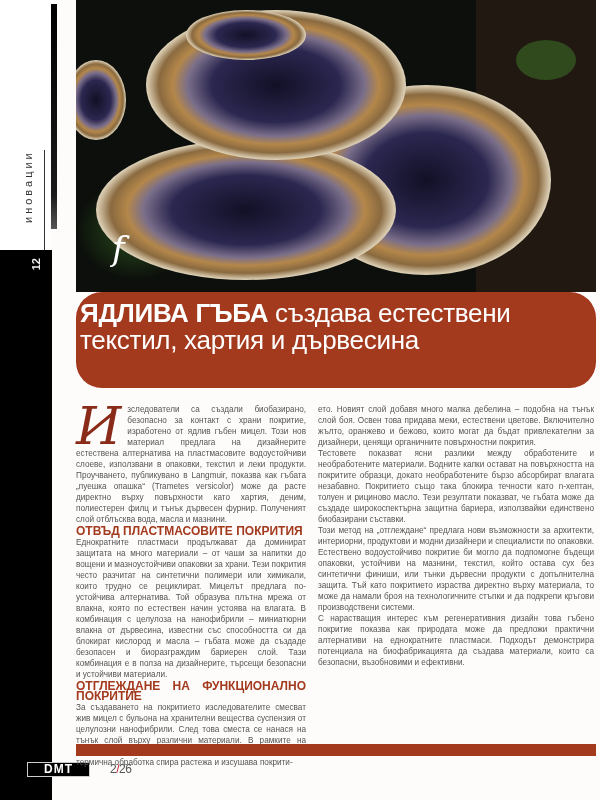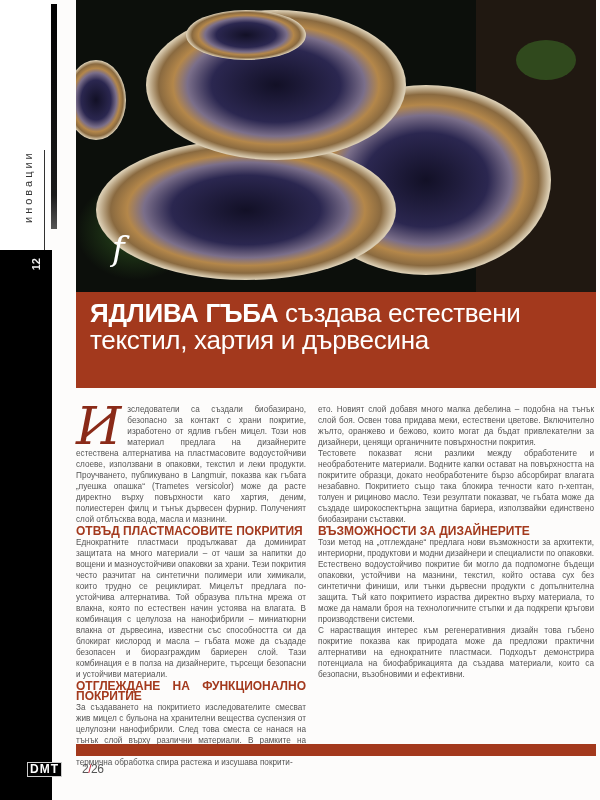--- a/index.html
+++ b/index.html
@@ -21,33 +21,33 @@
   .side-black { position:absolute; left:0; top:250px; width:52px; height:550px; background:#000; }
   .page-num {
     position:absolute; left:30px; top:258px;
     writing-mode:vertical-rl; transform:rotate(180deg);
     color:#eee; font-weight:bold; font-size:11px;
   }
   .mag-logo {
     position:absolute; left:27px; top:761px; height:16px; display:flex; align-items:center;
     font-weight:bold; font-size:12px;
   }
-  .mag-logo .dmt { background:#000; color:#fff; border:1px solid #ccc; padding:0 2px; letter-spacing:1px; line-height:13px; }
+  .mag-logo .dmt { background:#000; color:#fff; border:1px solid #ccc; padding:0 16px; letter-spacing:1px; line-height:13px; }
   .mag-logo .issue { color:#555; margin-left:20px; font-weight:normal; letter-spacing:-0.5px; }
   .mag-logo .issue b { color:#c0243a; font-weight:normal; }
 
   
   .photo { position:absolute; left:76px; top:0; width:520px; height:292px; overflow:hidden;
     background:#0c0f0b; }
   .photo svg { display:block; }
   .photo-credit { position:absolute; left:36px; top:228px; color:#fff; font-family:"DejaVu Serif", serif; font-style:italic; font-size:34px; }
 
   
   .banner { position:absolute; left:76px; top:292px; width:520px; height:96px;
-    background:#a3391d; color:#fff; padding:8px 14px 0 14px; box-sizing:border-box; }
+    background:#a3391d; color:#fff; padding:8px 14px 0 4px; box-sizing:border-box;border-radius:26px; }
   .banner .line { font-size:26px; line-height:27px; white-space:nowrap; letter-spacing:-0.3px; }
   .banner .strong { font-weight:bold; }
 
   
   .col { position:absolute; top:404px; font-size:8.2px; line-height:11px; color:#555; text-align:justify; }
   .col.left { left:76px; width:230px; }
   .col.right { left:318px; width:276px; }
   .col p { margin:0; text-indent:0; }
   .col h4 { margin:1px 0 1px; color:#a3391d; font-size:12px; line-height:10px; font-weight:bold; text-transform:uppercase; }
   .dropcap { float:left; font-size:52px; line-height:42px; color:#8a2a18; font-family:"DejaVu Serif", serif; margin:1px 6px 0 0; font-style:italic; }
@@ -106,18 +106,17 @@
   <p><span class="dropcap">И</span><span>зследователи са създали биобазирано, безопасно за контакт с храни покритие, изработено от ядлив гъбен мицел. Този нов материал предлага на дизайнерите естествена алтернатива на пластмасовите водоустойчиви слоеве, използвани в опаковки, текстил и леки продукти. Проучването, публикувано в Langmuir, показва как гъбата „пуешка опашка“ (Trametes versicolor) може да расте директно върху повърхности като хартия, деним, полиестерен филц и тънък дървесен фурнир. Полученият слой отблъсква вода, масла и мазнини.</span></p>
   <h4>Отвъд пластмасовите покрития</h4>
   <p>Еднократните пластмаси продължават да доминират защитата на много материали – от чаши за напитки до вощени и мазноустойчиви опаковки за храни. Тези покрития често разчитат на синтетични полимери или химикали, които трудно се рециклират. Мицелът предлага по-устойчива алтернатива. Той образува плътна мрежа от влакна, която по естествен начин устоява на влагата. В комбинация с целулоза на нанофибрили – миниатюрни влакна от дървесина, известни със способността си да блокират кислород и масла – гъбата може да създаде безопасен и биоразграждим бариерен слой. Тази комбинация е в полза на дизайнерите, търсещи безопасни и устойчиви материали.</p>
   <h4>Отглеждане на функционално покритие</h4>
   <p>За създаването на покритието изследователите смесват жив мицел с бульона на хранителни вещества суспензия от целулозни нанофибрили. След това сместа се нанася на тънък слой върху различни материали. В рамките на няколко дни гъбата израства в непрекъснат филм. Кратка термична обработка спира растежа и изсушава покрити-</p>
 </div>
 
 <div class="col right">
   <p>ето. Новият слой добавя много малка дебелина – подобна на тънък слой боя. Освен това придава меки, естествени цветове. Включително жълто, оранжево и бежово, които могат да бъдат привлекателни за дизайнери, ценящи органичните повърхностни покрития.</p>
   <p>Тестовете показват ясни разлики между обработените и необработените материали. Водните капки остават на повърхността на покритите образци, докато необработените бързо абсорбират влагата незабавно. Покритието също така блокира течности като n-хептан, толуен и рициново масло. Тези резултати показват, че гъбата може да създаде широкоспектърна защитна бариера, използвайки единствено биобазирани съставки.</p>
-  <h4>Възможности за дизайнерите</h4>
   <p>Този метод на „отглеждане“ предлага нови възможности за архитекти, интериорни, продуктови и модни дизайнери и специалисти по опаковки. Естествено водоустойчиво покритие би могло да подпомогне бъдещи опаковки, устойчиви на мазнини, текстил, който остава сух без синтетични финиши, или тънки дървесни продукти с допълнителна защита. Тъй като покритието израства директно върху материала, то може да намали броя на технологичните стъпки и да подкрепи кръгови производствени системи.</p>
   <p>С нарастващия интерес към регенеративния дизайн това гъбено покритие показва как природата може да предложи практични алтернативи на еднократните пластмаси. Подходът демонстрира потенциала на биофабрикацията да създава материали, които са безопасни, възобновими и ефективни.</p>
 </div>
 
 <div class="bottom-bar"></div>
 
 </body></html>

